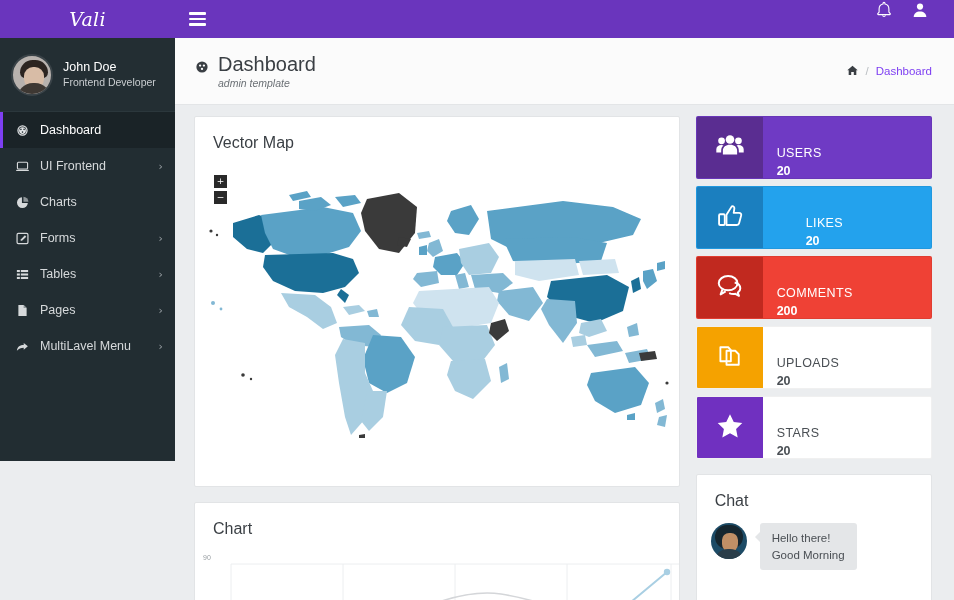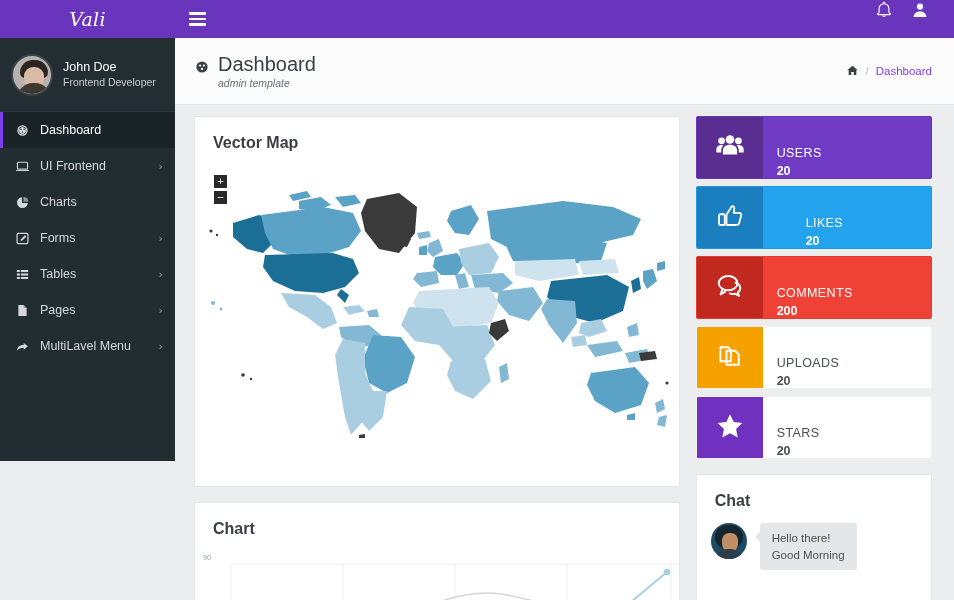--- a/index.html
+++ b/index.html
@@ -120,21 +120,21 @@
   .col-right { width: 237px; }
 
   .card {
     background: #ffffff;
     border: 1px solid #e2e4e6;
     border-radius: 2px;
   }
   .card-title {
     font-size: 16px; color: #3a3f44;
     padding: 17px 30px 9px 18px;
-    font-weight: bold;
+    font-weight: normal;
   }
 
   
   .map-card { height: 371px; position: relative; overflow: hidden; }
   .map-zoom { position: absolute; left: 19px; top: 58px; z-index: 3; }
   .zbtn {
     width: 13px; height: 13px;
     background: #292929; color: #fff;
     font-size: 9px; line-height: 13px; text-align: center;
     margin-bottom: 3px; cursor: pointer;

